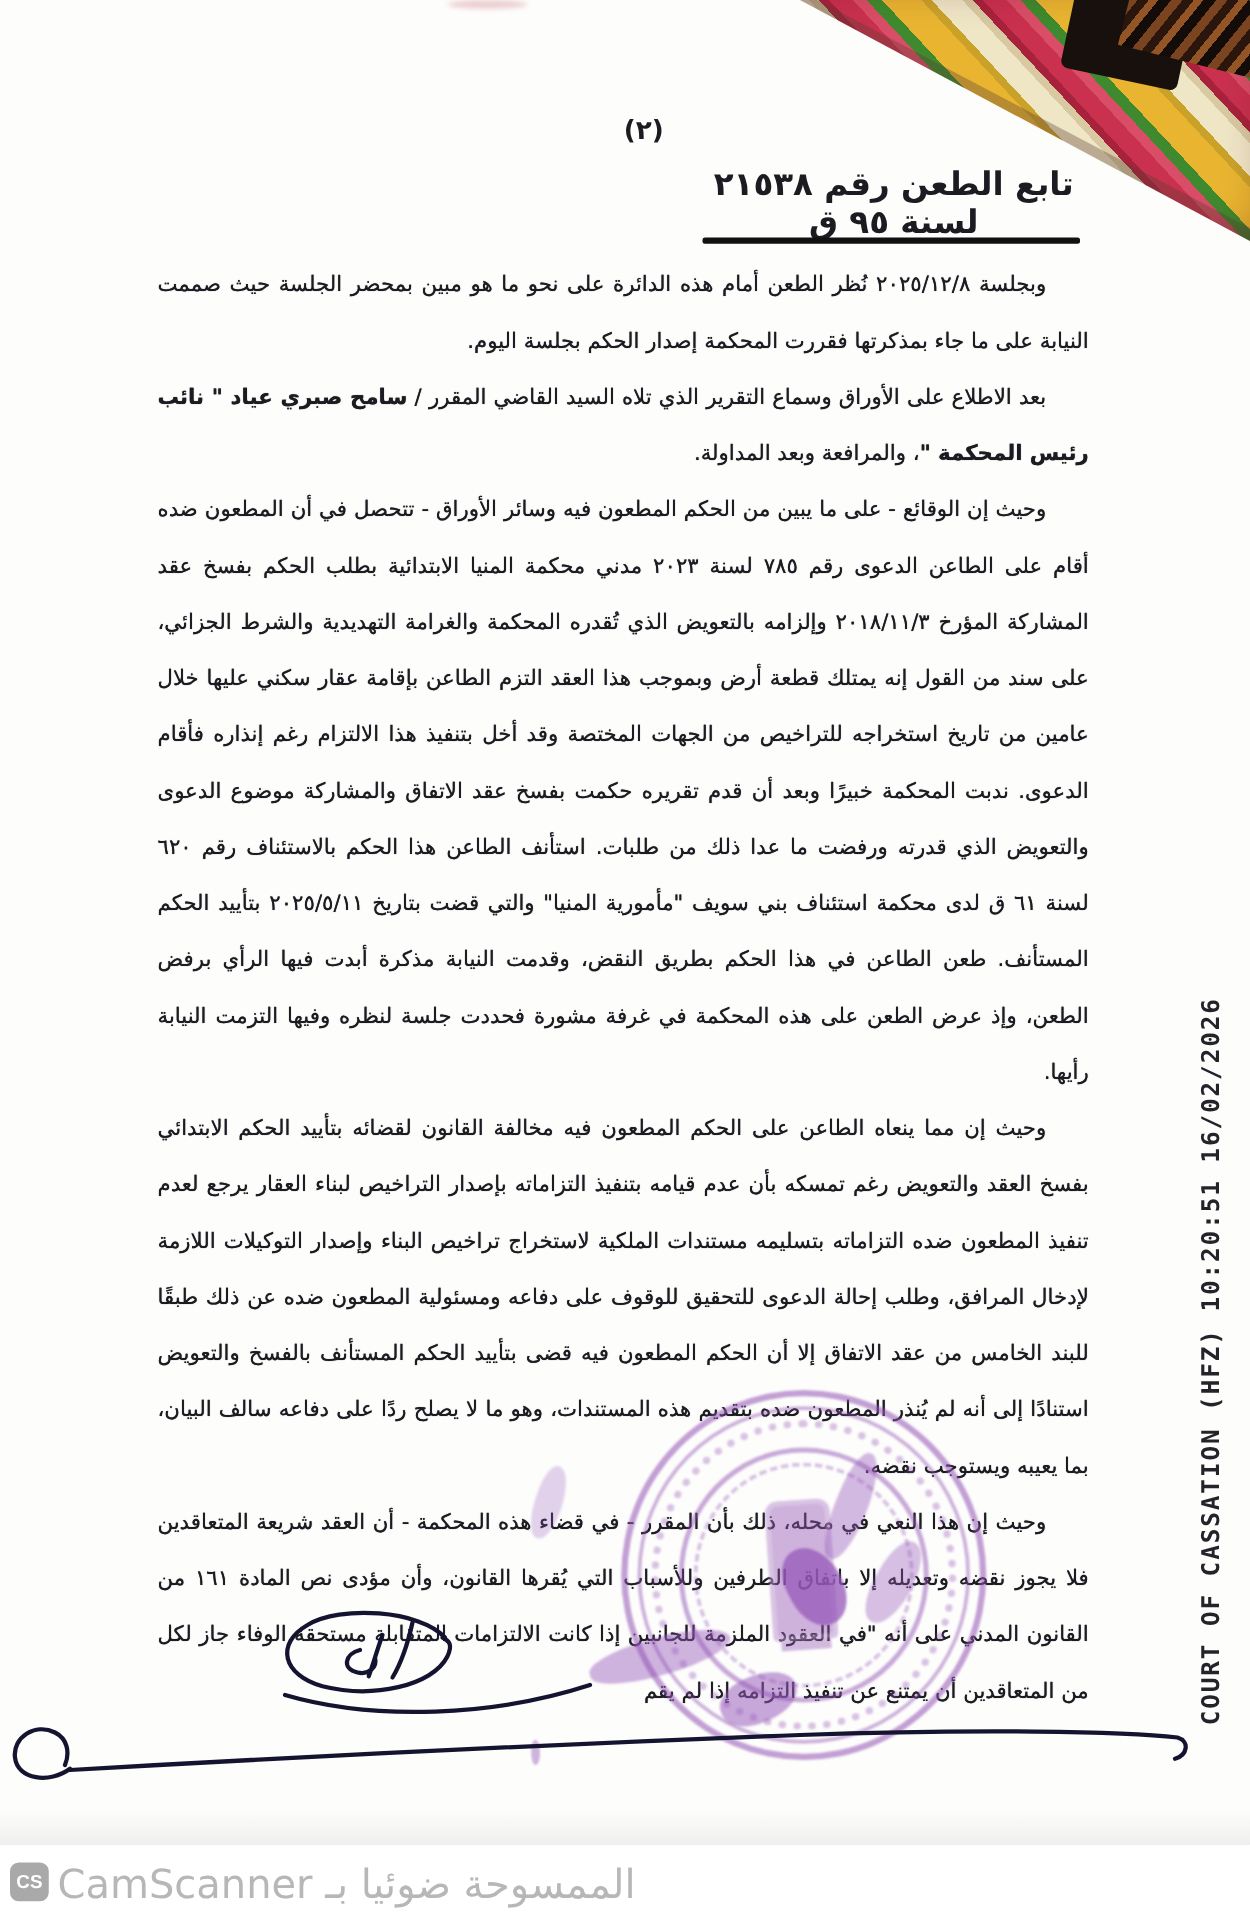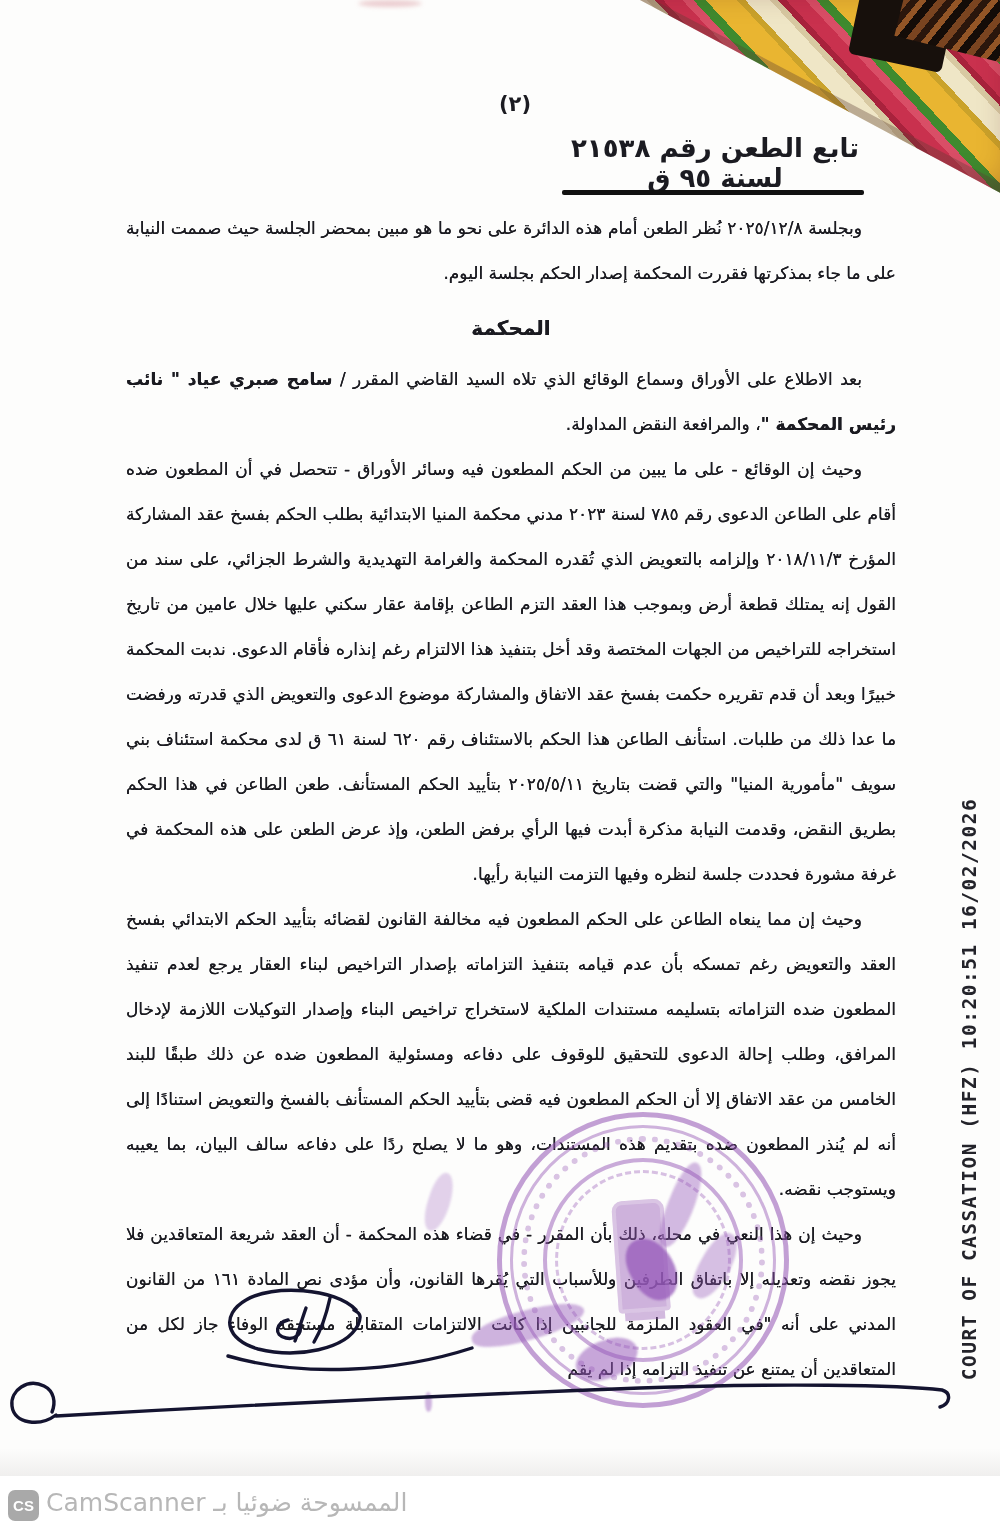--- a/index.html
+++ b/index.html
@@ -51,21 +51,21 @@
     position:absolute; left:555px; top:133px; width:320px;
     direction:rtl; text-align:center; font-size:26px; font-weight:bold;
   }
   .header-rule {
     position:absolute; left:562px; top:190px; width:302px; height:5px;
     background:#111; border-radius:2px;
   }
 
   
   .doc-body {
-    position:absolute; top:206px; left:126px; right:104px;
+    position:absolute; top:206px; left:126px; right:129px;
     direction:rtl; text-align:justify;
     font-size:17px; line-height:45px;
     text-shadow:0 0 .6px currentColor;
   }
   .doc-body p { text-indent:34px; }
   .court-heading {
     text-align:center; font-weight:bold; font-size:20px;
     margin:10px 0 6px; text-indent:0 !important;
   }
   .b { font-weight:bold; }
@@ -119,41 +119,40 @@
     position:absolute; left:0; top:1476px; width:1000px; height:60px; background:#fff;
   }
   .cs-logo {
     position:absolute; left:8px; top:14px; width:31px; height:31px;
     background:#a9a9a9; border-radius:7px; color:#fff;
     font-family:"Liberation Sans", sans-serif; font-weight:bold; font-size:15px;
     display:flex; align-items:center; justify-content:center;
   }
   .cs-text {
     position:absolute; left:46px; top:12px; direction:rtl;
-    font-size:25px; color:#b7b7b7; font-family:"DejaVu Sans", sans-serif;
+    font-size:32px; color:#b7b7b7; font-family:"DejaVu Sans", sans-serif;
   }
 </style>
 </head>
 <body>
 
 <div class="crochet-corner">
   <div class="crochet-dark-object"></div>
   <div class="crochet-wood-object"></div>
 </div>
 <div class="corner-edge-shadow"></div>
 <div class="top-smudge"></div>
 
 <div class="page-number">(٢)</div>
 <div class="case-header">تابع الطعن رقم ٢١٥٣٨ لسنة ٩٥ ق</div>
 <div class="header-rule"></div>
 
 <div class="doc-body">
   <p>وبجلسة ٢٠٢٥/١٢/٨ نُظر الطعن أمام هذه الدائرة على نحو ما هو مبين بمحضر الجلسة حيث صممت النيابة على ما جاء بمذكرتها فقررت المحكمة إصدار الحكم بجلسة اليوم.</p>
-  <p class="court-heading">المحكمة</p>
-  <p><span>بعد الاطلاع على الأوراق وسماع الوقائع الذي تلاه السيد القاضي المقرر / </span><span class="b">سامح صبري عياد " نائب رئيس المحكمة "</span><span>، والمرافعة النقض المداولة.</span></p>
+  <p><span>بعد الاطلاع على الأوراق وسماع التقرير الذي تلاه السيد القاضي المقرر / </span><span class="b">سامح صبري عياد " نائب رئيس المحكمة "</span><span>، والمرافعة وبعد المداولة.</span></p>
   <p>وحيث إن الوقائع - على ما يبين من الحكم المطعون فيه وسائر الأوراق - تتحصل في أن المطعون ضده أقام على الطاعن الدعوى رقم ٧٨٥ لسنة ٢٠٢٣ مدني محكمة المنيا الابتدائية بطلب الحكم بفسخ عقد المشاركة المؤرخ ٢٠١٨/١١/٣ وإلزامه بالتعويض الذي تُقدره المحكمة والغرامة التهديدية والشرط الجزائي، على سند من القول إنه يمتلك قطعة أرض وبموجب هذا العقد التزم الطاعن بإقامة عقار سكني عليها خلال عامين من تاريخ استخراجه للتراخيص من الجهات المختصة وقد أخل بتنفيذ هذا الالتزام رغم إنذاره فأقام الدعوى. ندبت المحكمة خبيرًا وبعد أن قدم تقريره حكمت بفسخ عقد الاتفاق والمشاركة موضوع الدعوى والتعويض الذي قدرته ورفضت ما عدا ذلك من طلبات. استأنف الطاعن هذا الحكم بالاستئناف رقم ٦٢٠ لسنة ٦١ ق لدى محكمة استئناف بني سويف "مأمورية المنيا" والتي قضت بتاريخ ٢٠٢٥/٥/١١ بتأييد الحكم المستأنف. طعن الطاعن في هذا الحكم بطريق النقض، وقدمت النيابة مذكرة أبدت فيها الرأي برفض الطعن، وإذ عرض الطعن على هذه المحكمة في غرفة مشورة فحددت جلسة لنظره وفيها التزمت النيابة رأيها.</p>
   <p>وحيث إن مما ينعاه الطاعن على الحكم المطعون فيه مخالفة القانون لقضائه بتأييد الحكم الابتدائي بفسخ العقد والتعويض رغم تمسكه بأن عدم قيامه بتنفيذ التزاماته بإصدار التراخيص لبناء العقار يرجع لعدم تنفيذ المطعون ضده التزاماته بتسليمه مستندات الملكية لاستخراج تراخيص البناء وإصدار التوكيلات اللازمة لإدخال المرافق، وطلب إحالة الدعوى للتحقيق للوقوف على دفاعه ومسئولية المطعون ضده عن ذلك طبقًا للبند الخامس من عقد الاتفاق إلا أن الحكم المطعون فيه قضى بتأييد الحكم المستأنف بالفسخ والتعويض استنادًا إلى أنه لم يُنذر المطعون ضده بتقديم هذه المستندات، وهو ما لا يصلح ردًا على دفاعه سالف البيان، بما يعيبه ويستوجب نقضه.</p>
   <p>وحيث إن هذا النعي في محله، ذلك بأن المقرر - في قضاء هذه المحكمة - أن العقد شريعة المتعاقدين فلا يجوز نقضه وتعديله إلا باتفاق الطرفين وللأسباب التي يُقرها القانون، وأن مؤدى نص المادة ١٦١ من القانون المدني على أنه "في العقود الملزمة للجانبين إذا كانت الالتزامات المتقابلة مستحقة الوفاء جاز لكل من المتعاقدين أن يمتنع عن تنفيذ التزامه إذا لم يقم</p>
 </div>
 
 <div class="stamp">
   <div class="ring1"></div>
   <div class="ring2"></div>
   <div class="arc-marks"></div>
   <div class="ring3"></div>

